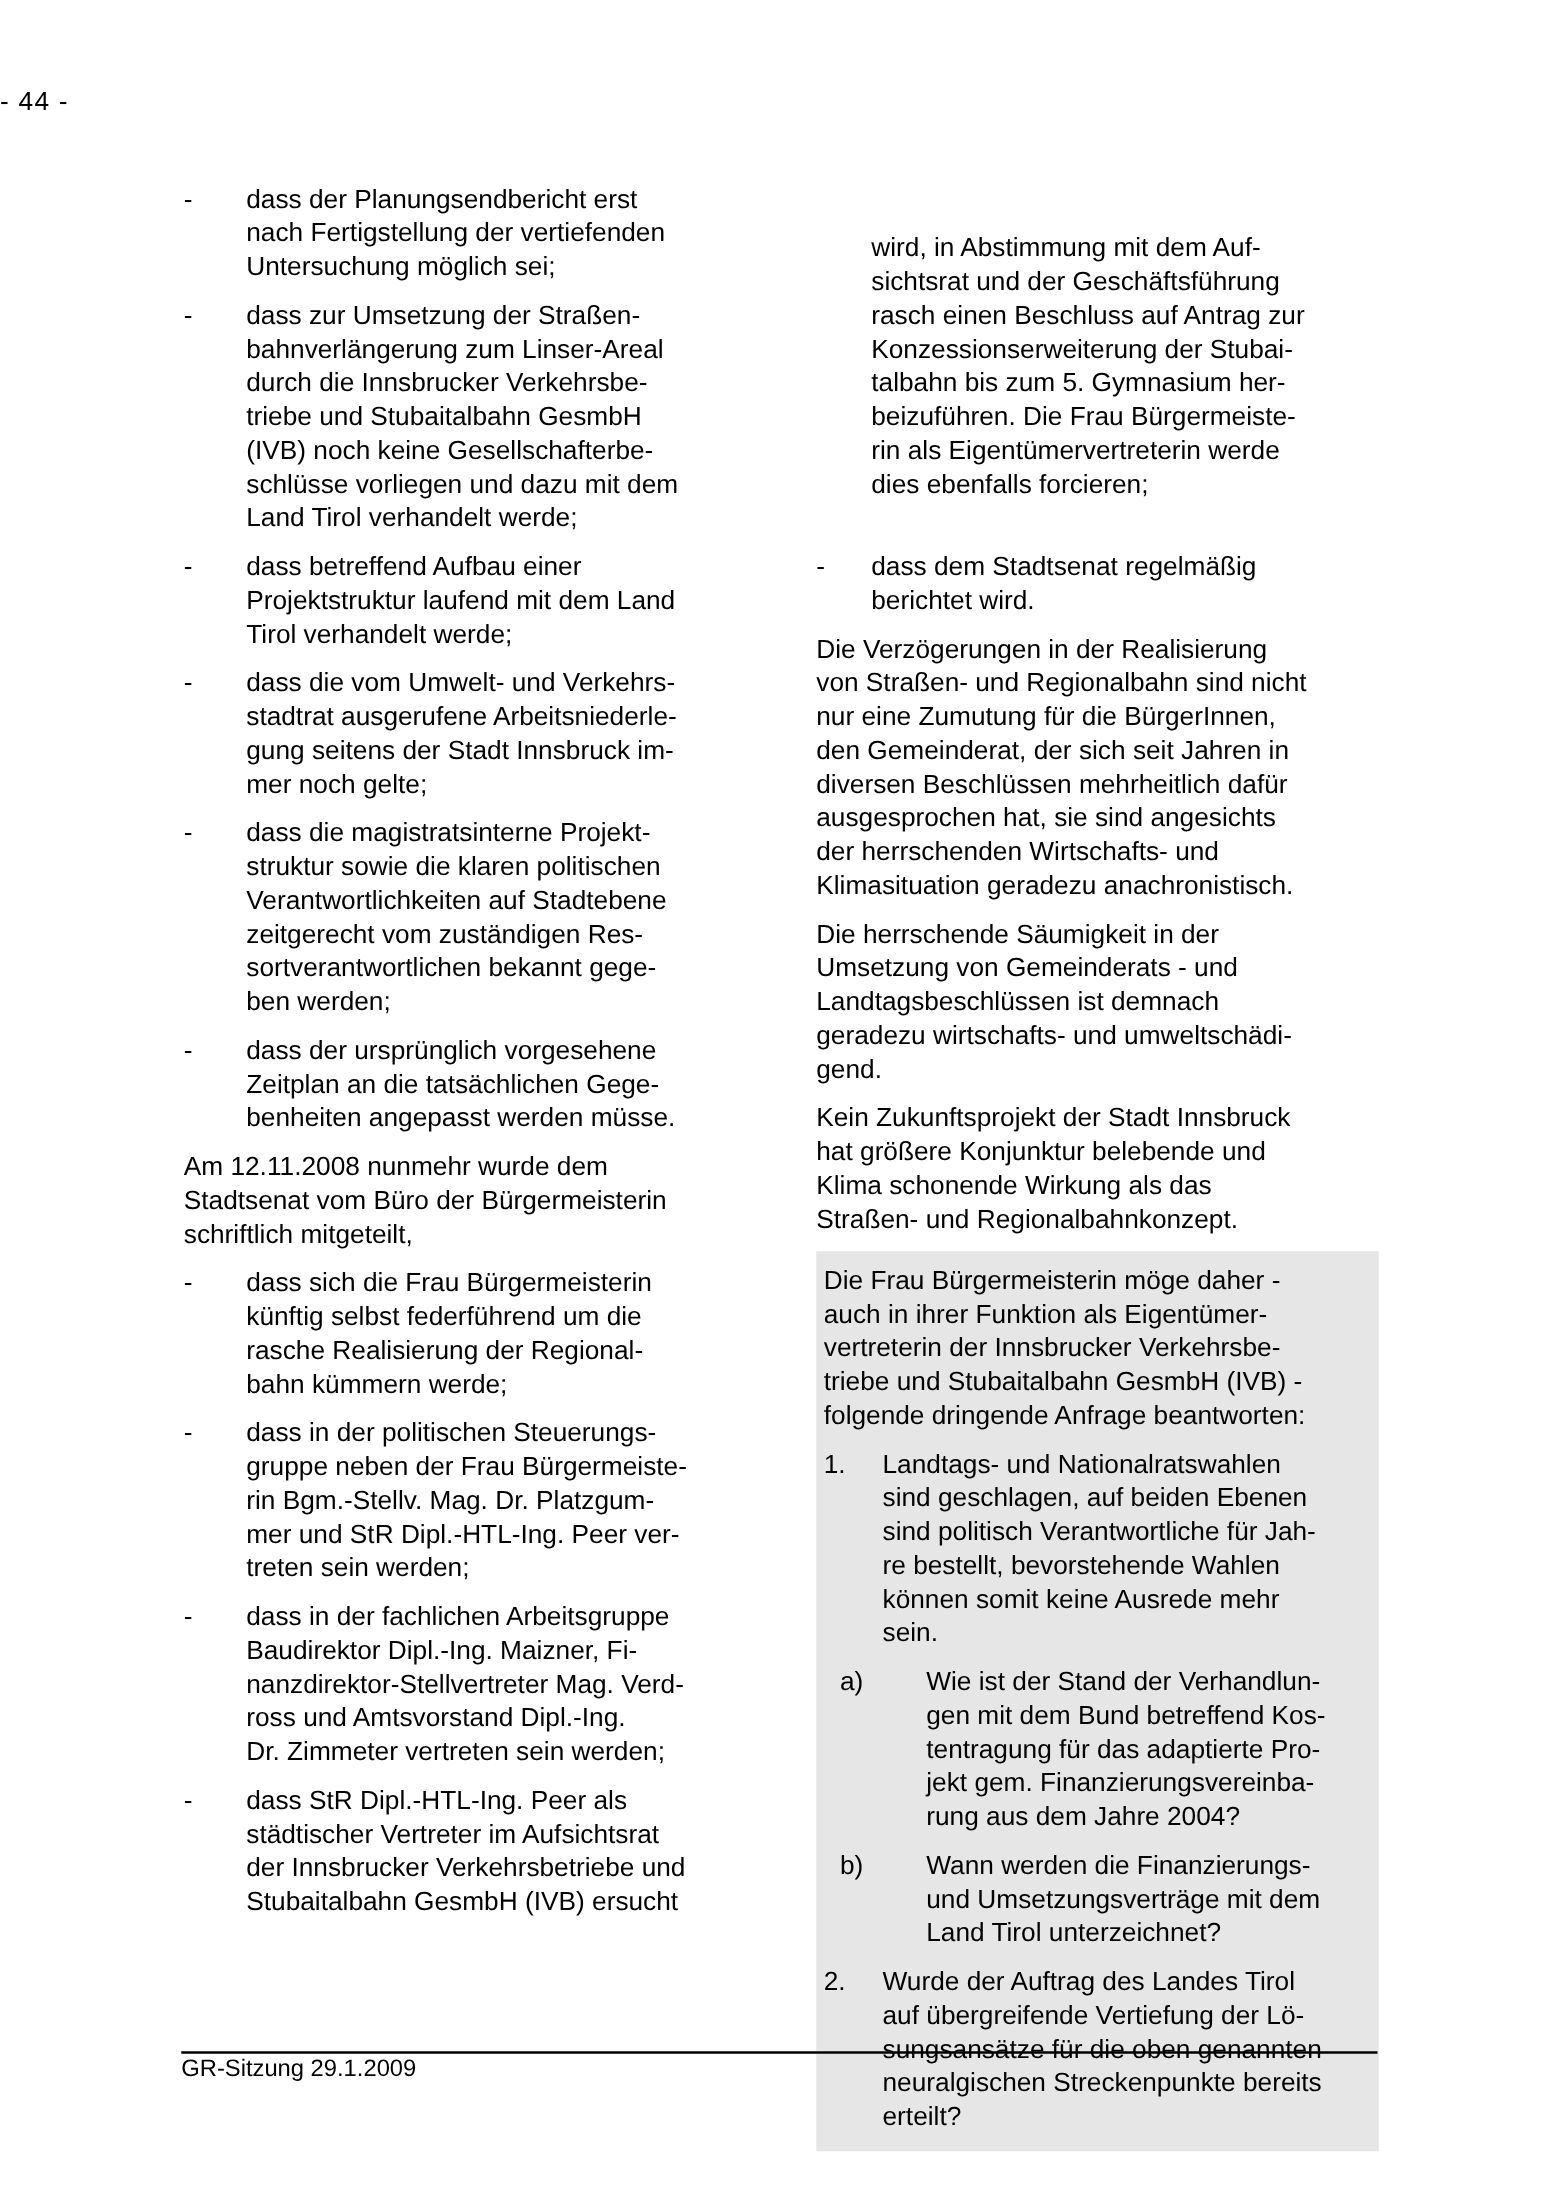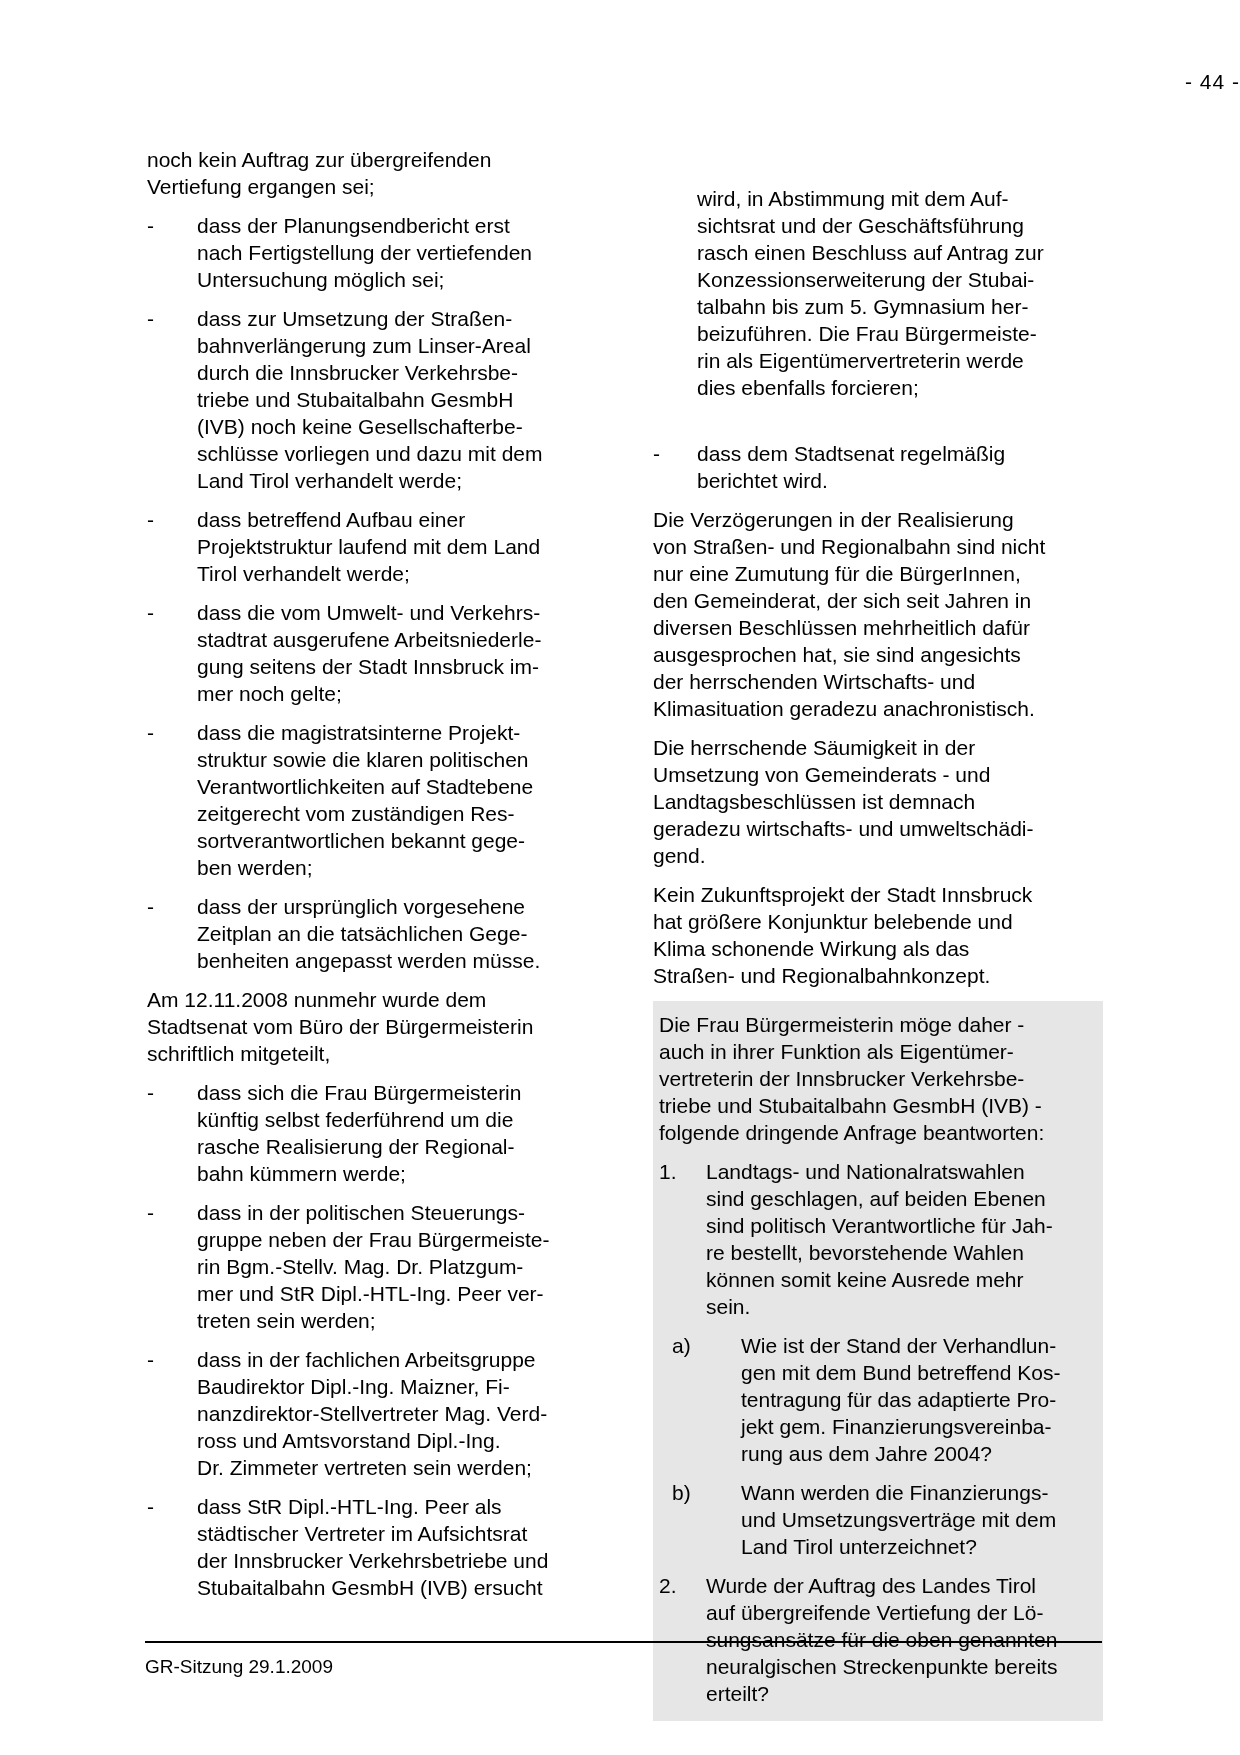--- a/index.html
+++ b/index.html
@@ -13,21 +13,21 @@
     background: #ffffff;
     font-family: "Liberation Sans", sans-serif;
     color: #000000;
     overflow: hidden;
   }
   .page-number {
     position: absolute;
     top: 70px;
     left: 0;
     width: 1240px;
-    text-align: right;
+    text-align: left;
     font-size: 21px;
     line-height: 24px;
     letter-spacing: 1px;
   }
   .col {
     position: absolute;
     top: 146px;
     font-size: 21px;
     line-height: 27px;
   }
@@ -61,35 +61,31 @@
   .highlight .num-item  { padding-left: 47px; }
   .highlight .alpha-item { padding-left: 82px; }
   .highlight .alpha-item .marker { left: 13px; }
 
   .footer {
     position: absolute;
     left: 145px;
     top: 1641px;
     width: 957px;
     border-top: 2px solid #000000;
-    padding-top: 12px;
+    padding-top: 1px;
     font-size: 19px;
     line-height: 23px;
   }
 </style>
 </head>
 <body>
 
 <div class="page-number">- 44 -</div>
 
 <div class="col col-left" id="col-left">
-    <div class="block continuation">
-      <div class="text">noch kein Auftrag zur übergreifenden
-Vertiefung ergangen sei;</div>
-    </div>
     <div class="block item">
       <span class="marker">-</span>
       <div class="text">dass der Planungsendbericht erst
 nach Fertigstellung der vertiefenden
 Untersuchung möglich sei;</div>
     </div>
     <div class="block item">
       <span class="marker">-</span>
       <div class="text">dass zur Umsetzung der Straßen-
 bahnverlängerung zum Linser-Areal

